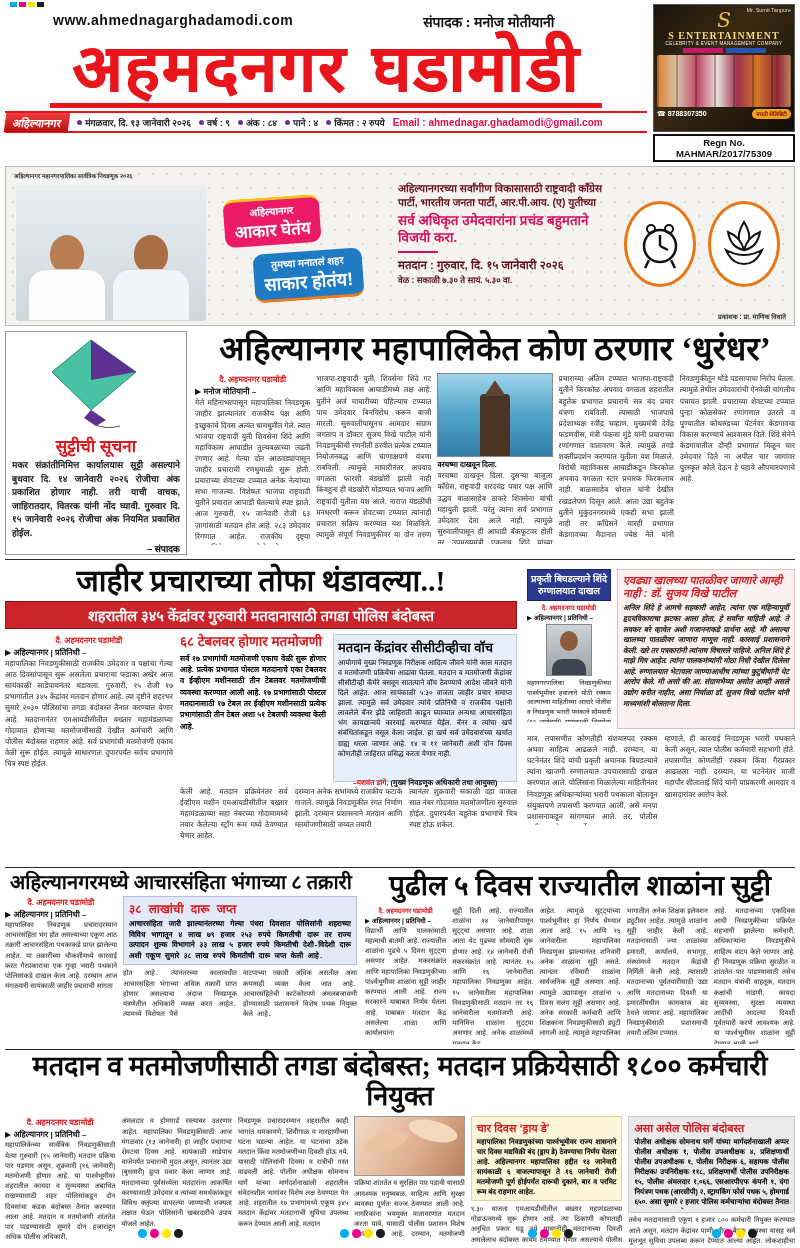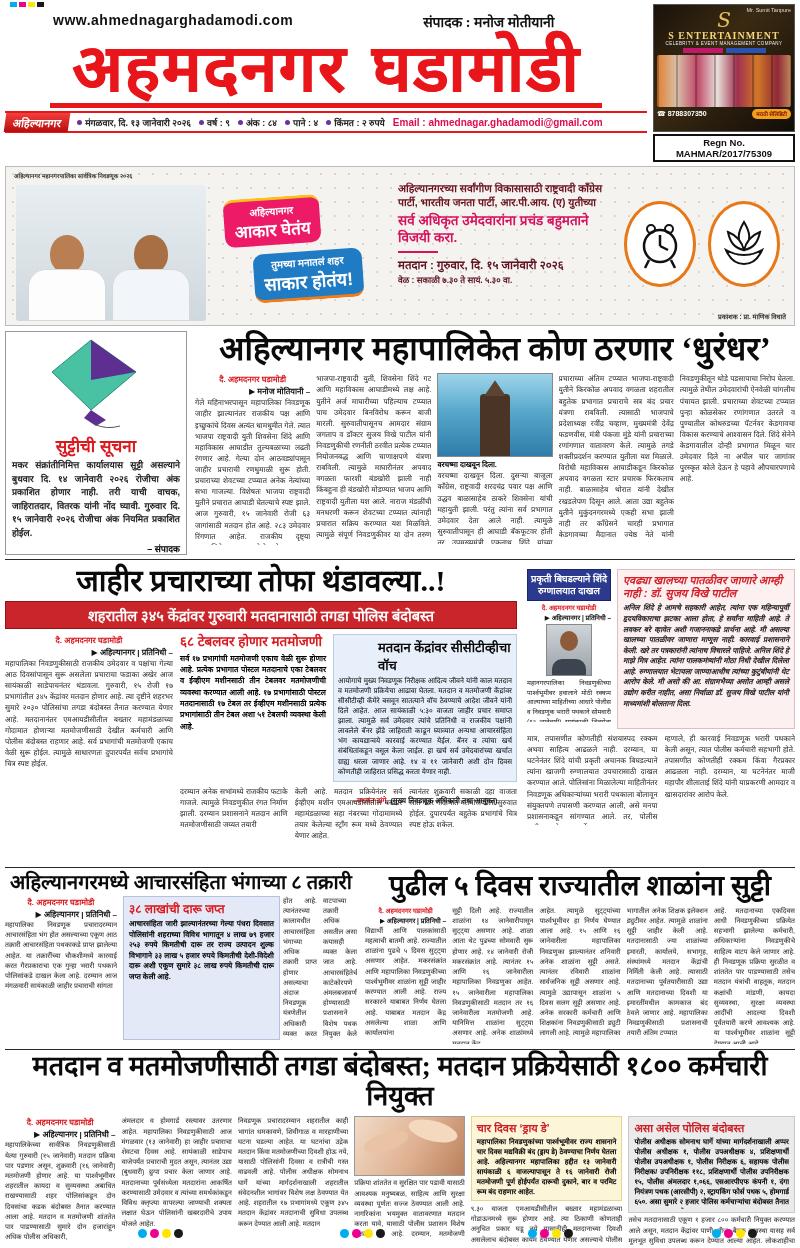--- a/index.html
+++ b/index.html
@@ -71,21 +71,21 @@
   .ban-rule { width:40px; height:2px; background:#d6125e; margin:4px 0; }
   .ban-vote { font-size:11.5px; font-weight:900; color:#5d1320; }
   .ban-time { font-size:8.5px; font-weight:bold; color:#5d1320; margin-top:2px; }
   .symbol { position:absolute; top:34px; width:72px; height:86px; background:#fff; border:3px solid #e87817; border-radius:50%; display:flex; align-items:center; justify-content:center; }
   .sym-clock{ left:618px; } .sym-lotus{ left:702px; }
   .ban-pub { position:absolute; right:8px; bottom:4px; font-size:6.5px; font-weight:bold; color:#333; }
 
   
   .rule { border-top:1.5px solid #2a2a2a; margin:4px 0; }
   .ptag { color:#d91a1f; font-weight:bold; font-size:8px; text-align:center; margin-bottom:1px; }
-  .dline { font-weight:bold; font-size:8px; color:#111; margin-bottom:1px;text-align:right; }
+  .dline { font-weight:bold; font-size:8px; color:#111; margin-bottom:1px; }
   .btxt { font-size:7.4px; line-height:1.5; text-align:justify; color:#1c1c1c; overflow:hidden; }
   .h-black { font-weight:900; color:#0a0a0a; text-align:center; line-height:1.1; font-family:"Liberation Serif","DejaVu Serif",serif; }
 
   
   .art1 { display:flex; gap:8px; margin-top:5px; height:224px; }
   .a1-side { width:182px; border:1px solid #999; padding:4px 6px; text-align:center; }
   .notice-title { color:#d91a1f; font-weight:900; font-size:17px; margin:2px 0; }
   .notice-body { font-size:9px; font-weight:bold; text-align:justify; line-height:1.5; color:#222; }
   .notice-sign { font-size:9px; font-weight:bold; text-align:right; margin-top:2px; }
   .a1-main { flex:1; }
@@ -103,21 +103,21 @@
   .a2-head { font-size:30px; }
   .a2-sub { background:#c9252b; border:1px solid #8e1418; color:#fff; font-weight:bold; font-size:14.5px; text-align:center; padding:3px 0; margin:4px 0 5px; }
   .a2-body { display:flex; gap:7px; height:225px; }
   .a2-c1 { width:168px; }
   .a2-right { flex:1; display:flex; flex-direction:column; gap:4px; }
   .a2-boxes { display:flex; gap:7px; height:148px; }
   .box68 { width:146px; }
   .box68 .bt { color:#d91a1f; font-weight:900; font-size:13.5px; line-height:1.15; margin-bottom:3px; }
   .box68 .bb { font-size:7.6px; font-weight:bold; line-height:1.5; text-align:justify; }
   .cctv { flex:1; background:#e7f0fa; border:1px solid #b9cde2; padding:3px 4px; }
-  .cctv .bt { font-weight:900; font-size:13px; margin-bottom:2px; color:#0a0a0a;margin-left:40px; }
+  .cctv .bt { font-weight:900; font-size:13px; margin-bottom:2px; color:#0a0a0a; }
   .cctv .bb { font-size:7.1px; line-height:1.42; text-align:justify; }
   .cctv .by { font-size:7.4px; font-weight:bold; text-align:center; color:#111; margin-top:1px; }
   .cctv .by b { color:#d91a1f; }
   .a2-minis { display:flex; gap:7px; flex:1; }
   .a2-minis .col { flex:1; }
 
   .art3 { flex:1; }
   .a3-head { font-size:23px; line-height:1.12; }
   .a3-row { display:flex; gap:6px; margin-top:5px; height:160px; }
   .a3-left { width:84px; }
@@ -130,21 +130,21 @@
   .quotebox .qb { font-size:7.3px; line-height:1.45; text-align:justify; font-weight:bold; color:#222; }
   .a3-minis { display:flex; gap:7px; margin-top:4px; height:92px; }
   .a3-minis .col { flex:1; }
 
   
   .row3 { display:flex; gap:8px; margin-top:3px; height:178px; border-top:1.5px solid #2a2a2a; padding-top:3px; }
   .art4 { width:352px; }
   .a4-head { font-size:20px; }
   .a4-body { display:flex; gap:6px; margin-top:3px; height:144px; }
   .a4-c1 { width:112px; }
-  .a4-right { flex:1; display:flex; gap:3px; }
+  .a4-right { flex:1; display:flex; flex-direction:column; gap:3px;font-family:Liberation Mono, monospace; }
   .darubox { background:#e4e9f7; border:1px solid #b6c1e0; padding:3px 5px; }
   .darubox .bt { color:#d91a1f; font-weight:900; font-size:12px; margin-bottom:2px; }
   .darubox .bb { font-size:7.3px; font-weight:bold; line-height:1.45; text-align:justify; }
   .a4-minis { display:flex; gap:6px; flex:1; }
   .a4-minis .col { flex:1; }
   .art5 { flex:1; }
   .a5-head { font-size:28px; }
   .a5-cols { display:flex; gap:6px; margin-top:4px; height:138px; }
   .a5-cols .col { flex:1; }
   .btxt.small { font-size:6.9px; line-height:1.48; }
@@ -331,22 +331,22 @@
               <div class="bt">६८ टेबलवर होणार मतमोजणी</div>
               <div class="bb">सर्व १७ प्रभागांची मतमोजणी एकाच वेळी सुरू होणार आहे. प्रत्येक प्रभागात पोस्टल मतदानाचे एका टेबलवर व ईव्हीएम मशीनसाठी तीन टेबलवर मतमोजणीची व्यवस्था करण्यात आली आहे. १७ प्रभागांसाठी पोस्टल मतदानासाठी १७ टेबल तर ईव्हीएम मशीनसाठी प्रत्येक प्रभागांसाठी तीन टेबल अशा ५१ टेबलची व्यवस्था केली आहे.</div>
             </div>
             <div class="cctv">
               <div class="bt">मतदान केंद्रांवर सीसीटीव्हीचा वॉच</div>
               <div class="bb" style="height:118px;overflow:hidden">आयोगाचे मुख्य निवडणूक निरीक्षक आदित्य जीवने यांनी काल मतदान व मतमोजणी प्रक्रियेचा आढावा घेतला. मतदान व मतमोजणी केंद्रांवर सीसीटीव्ही कॅमेरे बसवून सातत्याने वॉच ठेवण्याचे आदेश जीवने यांनी दिले आहेत. आज सायंकाळी ५:३० वाजता जाहीर प्रचार समाप्त झाला. त्यामुळे सर्व उमेदवार त्यांचे प्रतिनिधी व राजकीय पक्षांनी लावलेले बॅनर झेंडे जाहिराती काढून घ्याव्यात अन्यथा आचारसंहिता भंग कायद्यान्वये कारवाई करण्यात येईल. बॅनर व त्यांचा खर्च संबंधितांकडून वसूल केला जाईल. हा खर्च सर्व उमेदवारांच्या खर्चात ग्राह्य धरला जाणार आहे. १४ व ११ जानेवारी अशी दोन दिवस कोणतीही जाहिरात प्रसिद्ध करता येणार नाही.</div>
               <div class="by"><b>–यशवंत डांगे,</b><span> (मुख्य निवडणूक अधिकारी तथा आयुक्त)</span></div>
             </div>
           </div>
           <div class="a2-minis">
+            <div class="col btxt">केली आहे. मतदान प्रक्रियेनंतर सर्व ईव्हीएम मशीन एमआयडीसीतील बख्तार महामंडळाच्या सहा नंबरच्या गोदामामध्ये तयार केलेल्या स्ट्राँग रूम मध्ये ठेवण्यात येणार आहेत.</div>
             <div class="col btxt">दरम्यान अनेक सभांमध्ये राजकीय फटाके गाजले. त्यामुळे निवडणुकीत रंगत निर्माण झाली. दरम्यान प्रशासनाने मतदान आणि मतमोजणीसाठी जय्यत तयारी</div>
-            <div class="col btxt">केली आहे. मतदान प्रक्रियेनंतर सर्व ईव्हीएम मशीन एमआयडीसीतील बख्तार महामंडळाच्या सहा नंबरच्या गोदामामध्ये तयार केलेल्या स्ट्राँग रूम मध्ये ठेवण्यात येणार आहेत.</div>
             <div class="col btxt">त्यानंतर शुक्रवारी सकाळी दहा वाजता सात नंबर गोदामात मतमोजणीला सुरुवात होईल. दुपारपर्यंत बहुतेक प्रभागांचे चित्र स्पष्ट होऊ शकेल.</div>
           </div>
         </div>
       </div>
     </div>
 
     <div class="art3">
       <div class="a3-row">
         <div class="a3-left">
           <div class="bluebox">प्रकृती बिघडल्याने शिंदे रुग्णालयात दाखल</div>

